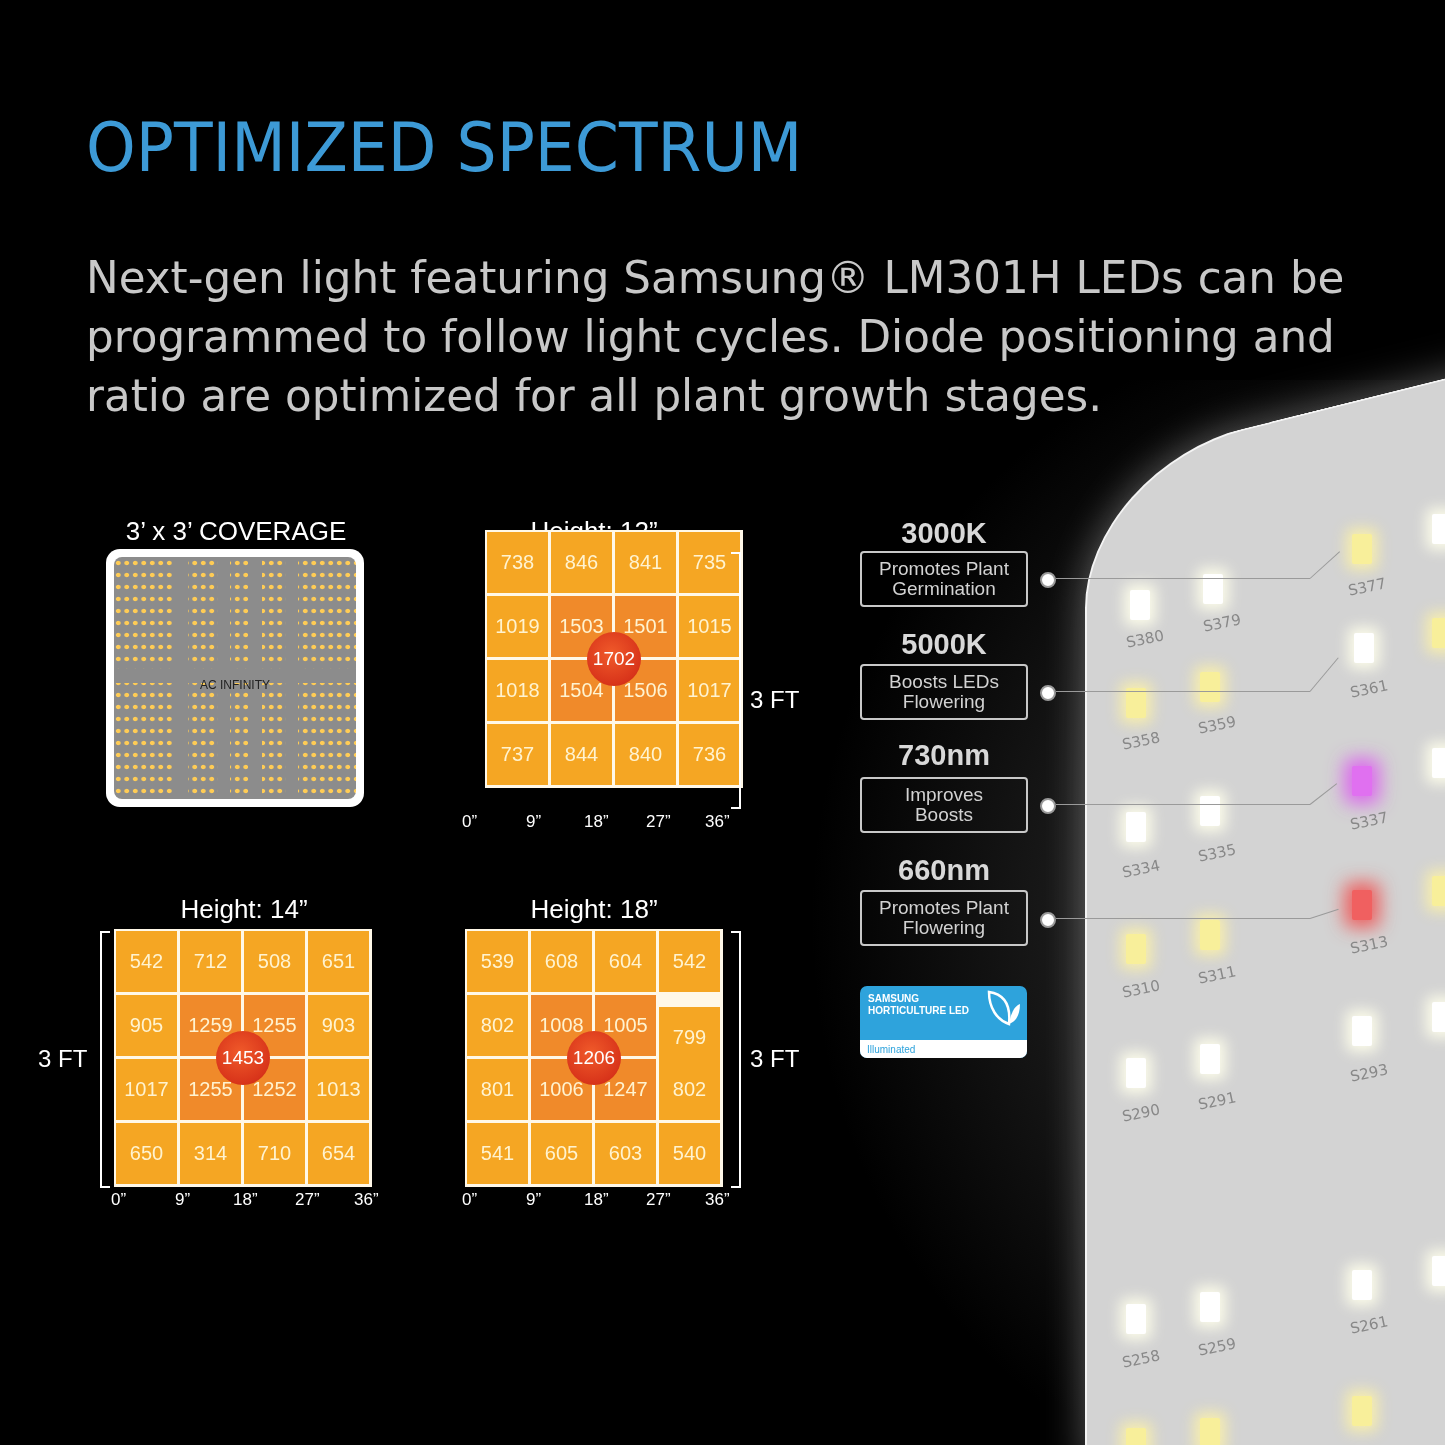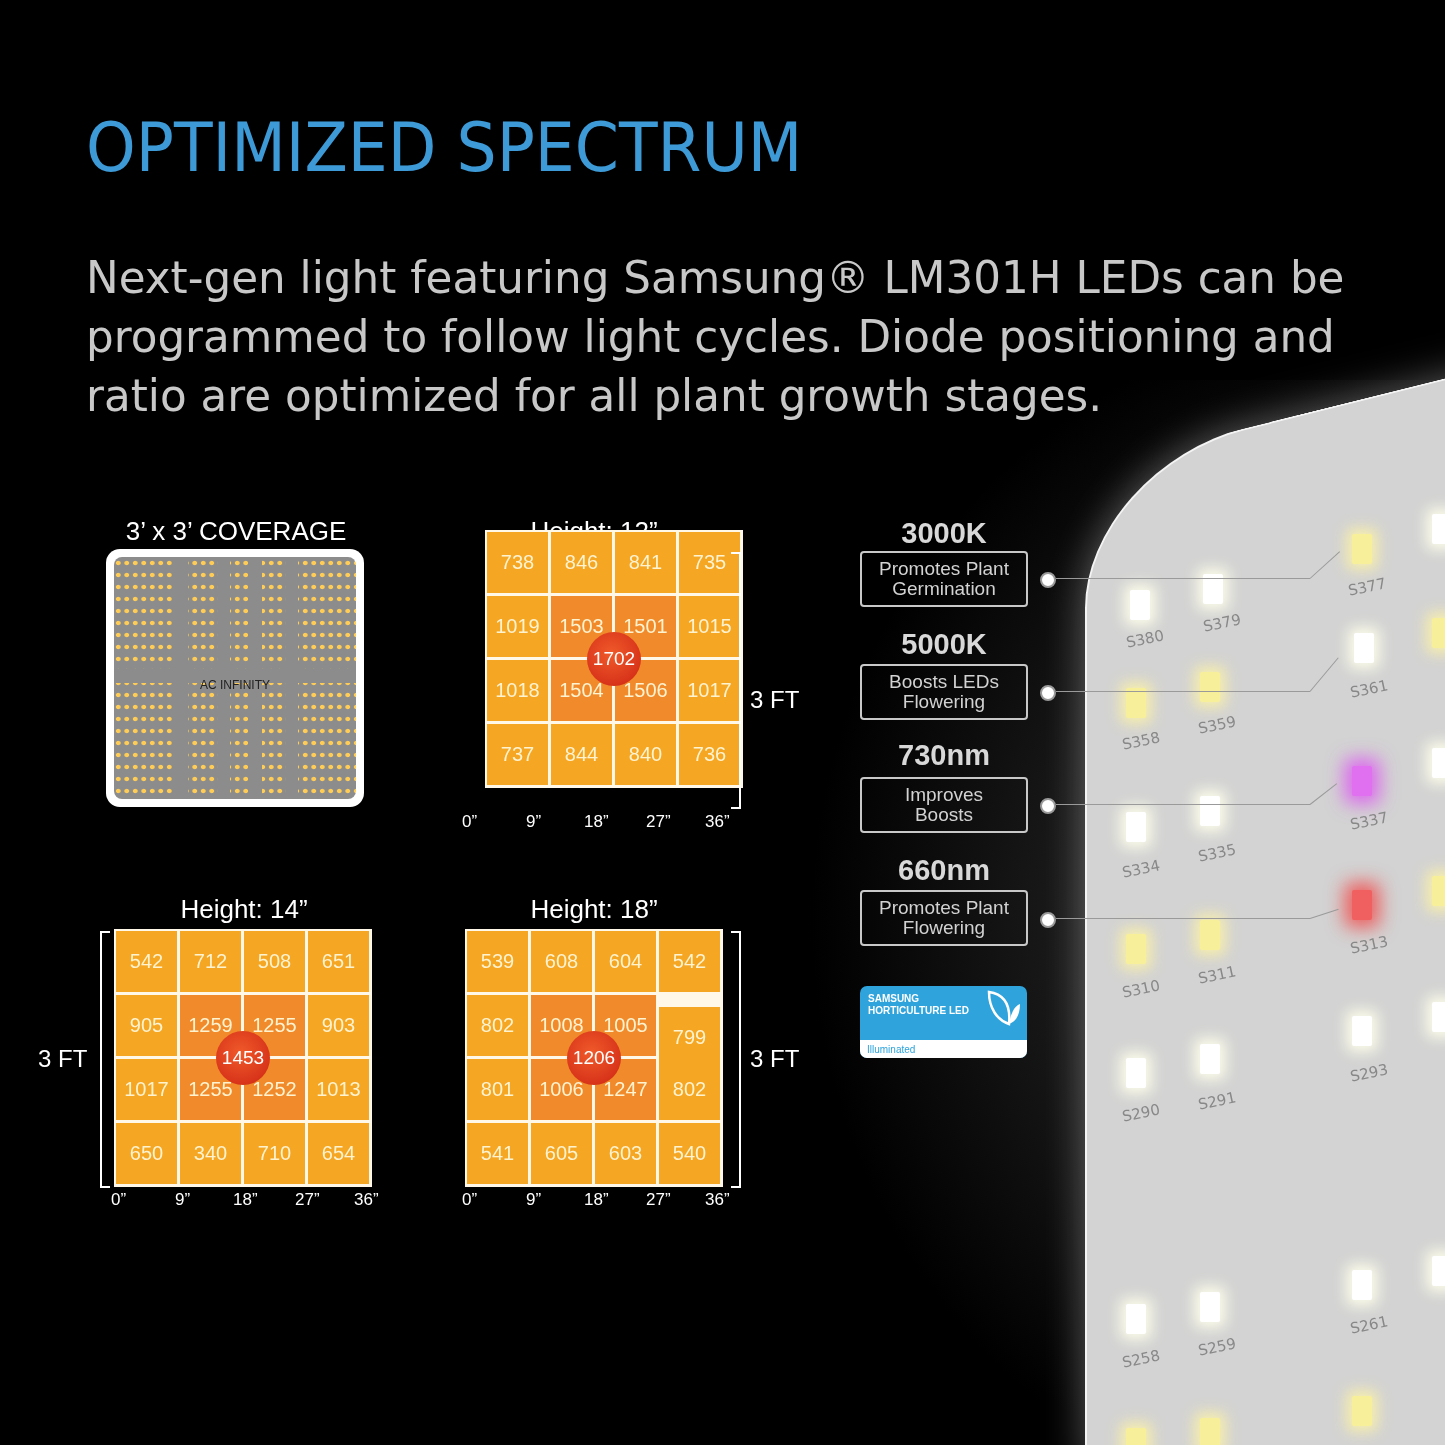--- a/index.html
+++ b/index.html
@@ -107,21 +107,21 @@
   <div class="cell" style="left:194px;top:2px">651</div>
   <div class="cell" style="left:2px;top:66px">905</div>
   <div class="cell mid" style="left:66px;top:66px">1259</div>
   <div class="cell mid" style="left:130px;top:66px">1255</div>
   <div class="cell" style="left:194px;top:66px">903</div>
   <div class="cell" style="left:2px;top:130px">1017</div>
   <div class="cell mid" style="left:66px;top:130px">1255</div>
   <div class="cell mid" style="left:130px;top:130px">1252</div>
   <div class="cell" style="left:194px;top:130px">1013</div>
   <div class="cell" style="left:2px;top:194px">650</div>
-  <div class="cell" style="left:66px;top:194px">340</div>
+  <div class="cell" style="left:66px;top:194px">314</div>
   <div class="cell" style="left:130px;top:194px">710</div>
   <div class="cell" style="left:194px;top:194px">654</div>
   <div class="center-dot" style="left:102px;top:102px">1453</div>
 </div>
 <div class="bracket left" style="left:100px;top:931px;height:253px;"></div>
 <div class="ft" style="left:38px;top:1045px;">3 FT</div>
 <div class="xt" style="left:111px;top:1190px">0”</div>
 <div class="xt" style="left:175px;top:1190px">9”</div>
 <div class="xt" style="left:233px;top:1190px">18”</div>
 <div class="xt" style="left:295px;top:1190px">27”</div>

